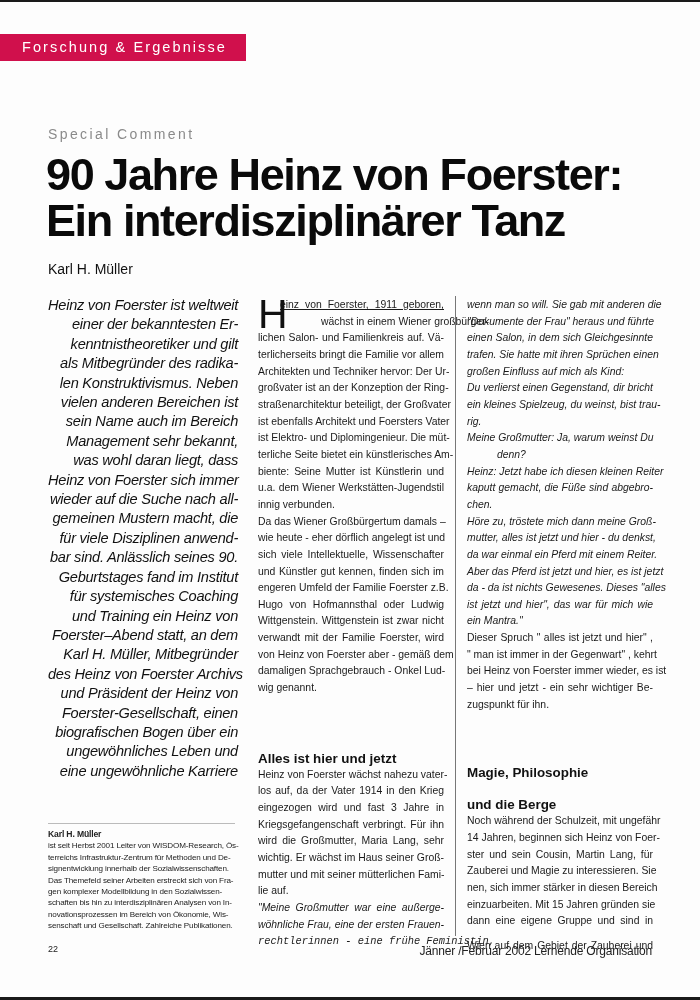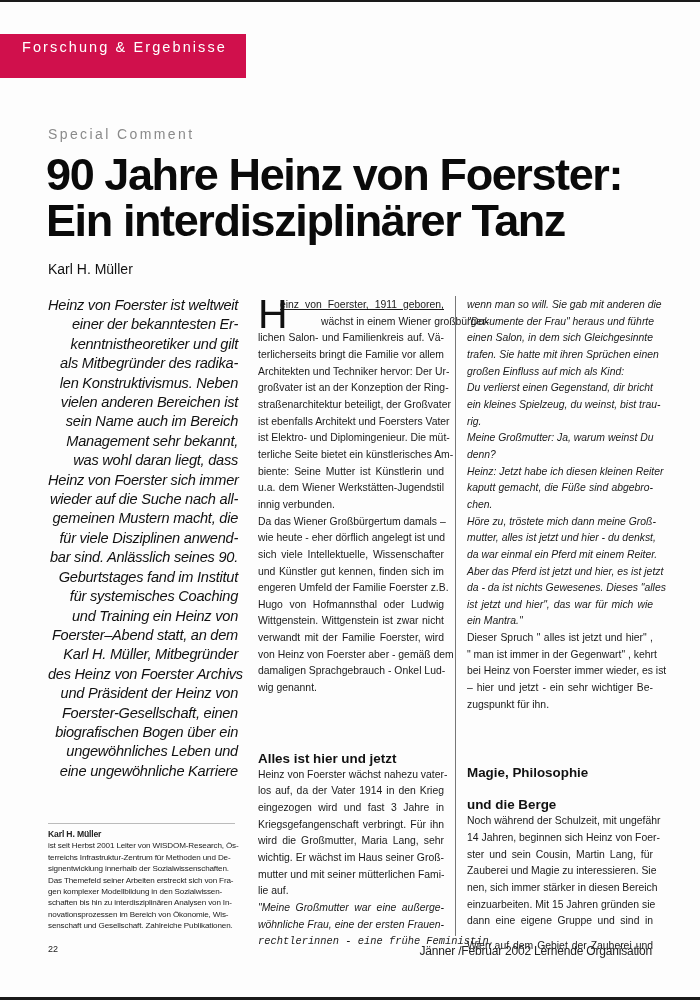--- a/index.html
+++ b/index.html
@@ -1,21 +1,21 @@
 <!DOCTYPE html>
 <html><head>
 <meta charset="utf-8">
 <style>
   * { margin: 0; padding: 0; box-sizing: border-box; }
   html, body { width: 700px; height: 1000px; background: #fdfdfd; overflow: hidden; }
   body { position: relative; font-family: "Liberation Sans", sans-serif; color: #111; }
   .topbar { position: absolute; left: 0; top: 0; width: 700px; height: 2px; background: #1a1a1a; }
   .bottombar { position: absolute; left: 0; bottom: 0; width: 700px; height: 3px; background: #1a1a1a; }
   .banner {
-    position: absolute; left: 0; top: 34px; width: 246px; height: 44px;
+    position: absolute; left: 0; top: 34px; width: 246px; height: 27px;
     background: #d0104c; color: #fff;
     font-size: 14.5px; letter-spacing: 2.1px; line-height: 27px; padding-left: 22px;
     white-space: nowrap;
   }
   .kicker {
     position: absolute; left: 48px; top: 126px;
     font-size: 14px; letter-spacing: 2.4px; color: #8a8a8a;
   }
   .title {
     position: absolute; left: 46px; top: 152px; width: 640px;
@@ -176,21 +176,21 @@
   <div id="c3-q" class="it">
       <span class="ln">wenn man so will. Sie gab mit anderen die</span>
       <span class="ln">"Dokumente der Frau" heraus und führte</span>
       <span class="ln">einen Salon, in dem sich Gleichgesinnte</span>
       <span class="ln">trafen. Sie hatte mit ihren Sprüchen einen</span>
       <span class="ln" style="text-align-last: left;">großen Einfluss auf mich als Kind:</span>
       <span class="ln">Du verlierst einen Gegenstand, dir bricht</span>
       <span class="ln">ein kleines Spielzeug, du weinst, bist trau-</span>
       <span class="ln" style="text-align-last: left;">rig.</span>
       <span class="ln">Meine Großmutter: Ja, warum weinst Du</span>
-      <span class="ln" style="text-align-last: left;">denn?</span>
+      <span class="ln" style="text-align-last: left; margin-left: 30px;">denn?</span>
       <span class="ln">Heinz: Jetzt habe ich diesen kleinen Reiter</span>
       <span class="ln">kaputt gemacht, die Füße sind abgebro-</span>
       <span class="ln" style="text-align-last: left;">chen.</span>
       <span class="ln">Höre zu, tröstete mich dann meine Groß-</span>
       <span class="ln">mutter, alles ist jetzt und hier - du denkst,</span>
       <span class="ln">da war einmal ein Pferd mit einem Reiter.</span>
       <span class="ln">Aber das Pferd ist jetzt und hier, es ist jetzt</span>
       <span class="ln">da - da ist nichts Gewesenes. Dieses "alles</span>
       <span class="ln">ist jetzt und hier", das war für mich wie</span>
       <span class="ln" style="text-align-last: left;">ein Mantra."</span>

